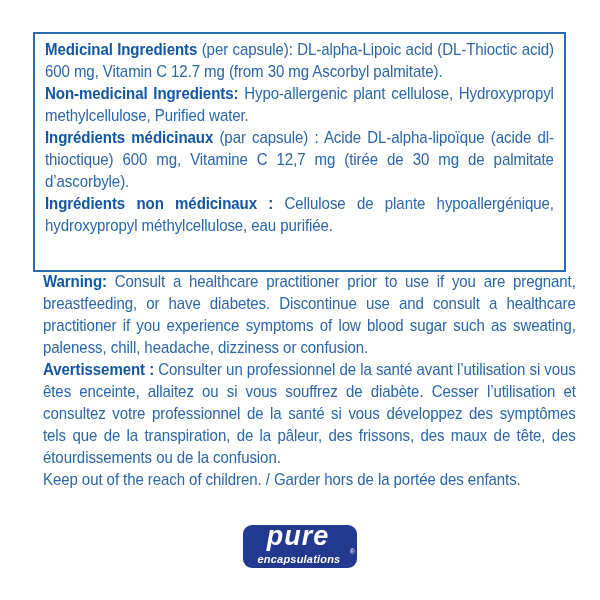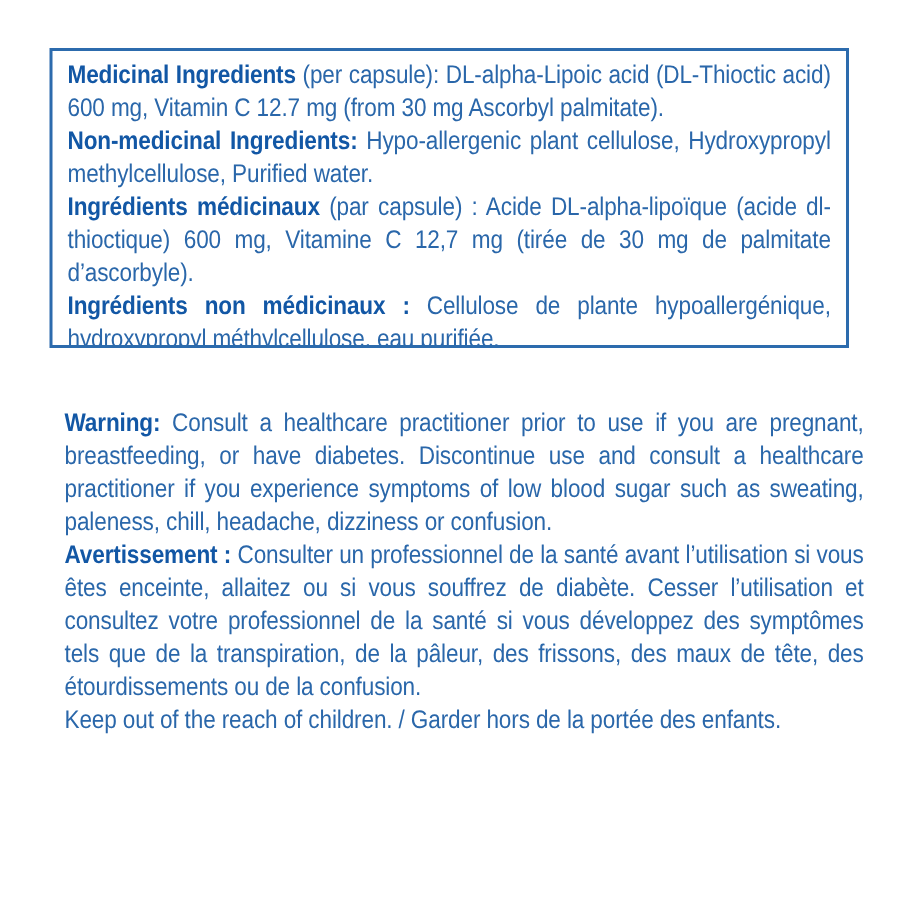--- a/index.html
+++ b/index.html
@@ -32,21 +32,21 @@
     line-height: 22px;
     letter-spacing: -0.1px;
     color: var(--text-blue);
     text-align: justify;
   }
   p.label-par strong { color: var(--heading-blue); font-weight: bold; }
 
   .ingredients-box {
     position: absolute;
     left: 33px; top: 32px;
-    width: 533px; height: 200px;
+    width: 533px; height: 240px;
     border: 2px solid var(--border-blue);
     padding: 5px 10px 0 10px;
     overflow: hidden;
   }
   .ingredients-box .cond { width: 575px; }
 
   .warnings {
     position: absolute;
     left: 43px; top: 271px;
     width: 533px;
@@ -101,14 +101,19 @@
   </div>
 
   <div class="warnings">
     <div class="cond">
       <p class="label-par warn-en"><strong>Warning:</strong><span> Consult a healthcare practitioner prior to use if you are pregnant, breastfeeding, or have diabetes. Discontinue use and consult a healthcare practitioner if you experience symptoms of low blood sugar such as sweating, paleness, chill, headache, dizziness or confusion.</span></p>
       <p class="label-par warn-fr"><strong>Avertissement :</strong><span> Consulter un professionnel de la santé avant l’utilisation si vous êtes enceinte, allaitez ou si vous souffrez de diabète. Cesser l’utilisation et consultez votre professionnel de la santé si vous développez des symptômes tels que de la transpiration, de la pâleur, des frissons, des maux de tête, des étourdissements ou de la confusion.</span></p>
       <p class="label-par keep-out">Keep out of the reach of children. / Garder hors de la portée des enfants.</p>
     </div>
   </div>
 
+  <div class="logo">
+    <span class="logo-pure">pure</span>
+    <span class="logo-encap">encapsulations</span>
+    <span class="logo-reg">®</span>
+  </div>
 
 </div>
 
 </body></html>

